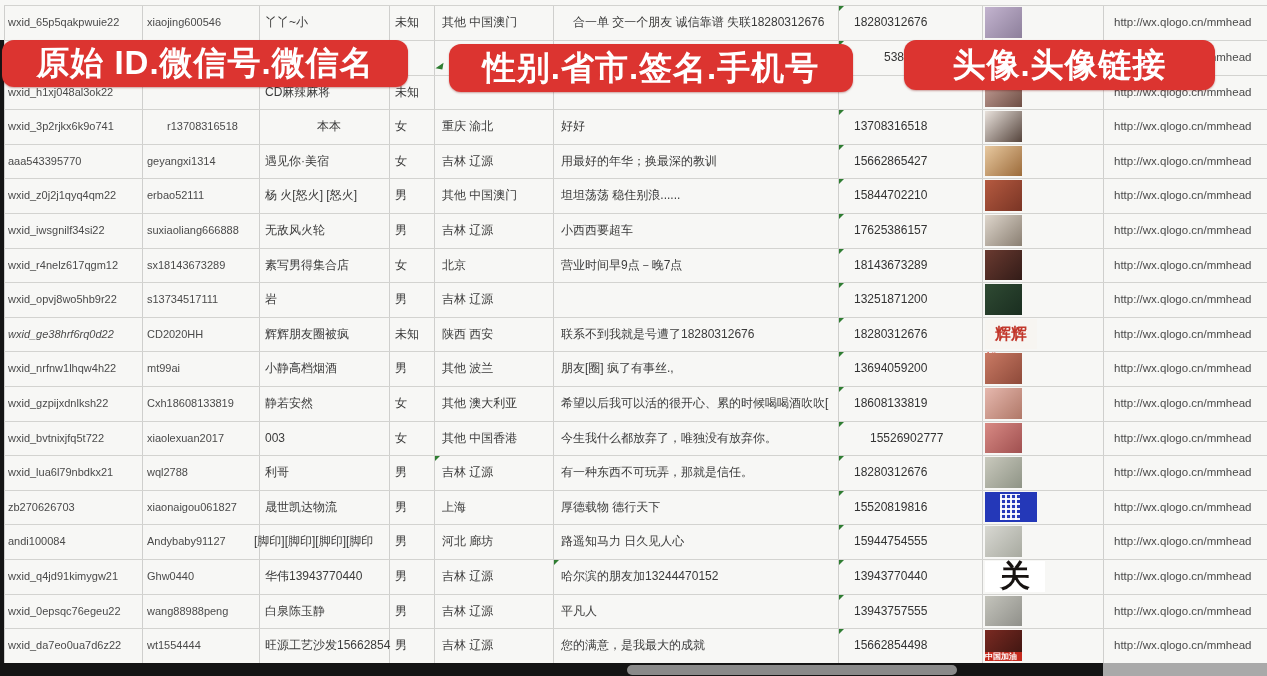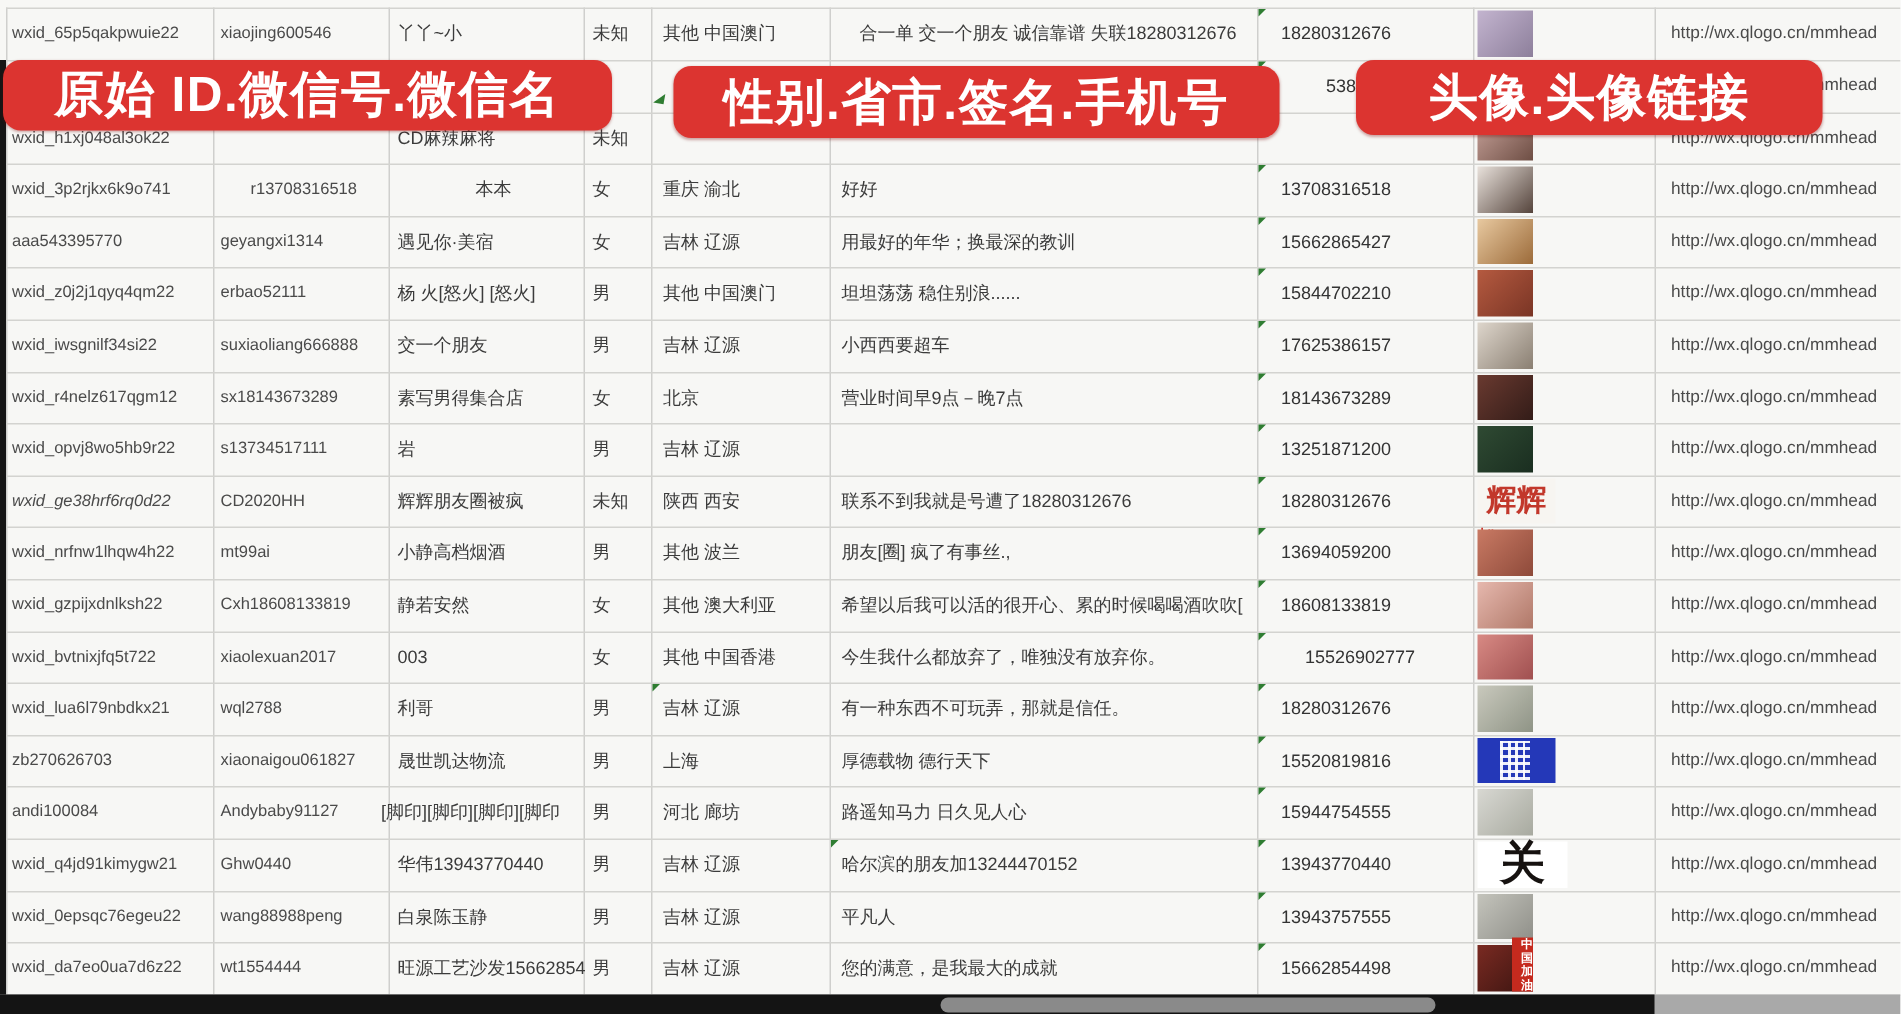--- a/index.html
+++ b/index.html
@@ -9,21 +9,21 @@
   .hline{position:absolute;height:1px;background:#d3d3d0;z-index:1;}
   .cell{position:absolute;white-space:nowrap;z-index:2;}
   .ascii{font-size:11px;color:#4a4a4a;overflow:hidden;}
   .cjk{font-size:12px;color:#3b3b3b;}
   .clip{overflow:hidden;}
   .phone{font-size:12px;color:#333;}
   .url{font-size:11.5px;color:#4a4a4a;}
   .tri{position:absolute;width:0;height:0;border-top:5px solid #2f7d32;border-right:5px solid transparent;z-index:3;}
   .avatar{position:absolute;width:37px;height:31px;z-index:4;display:flex;align-items:center;justify-content:center;overflow:visible;}
   .avatar .lbl{font-weight:bold;line-height:1;}
-  .avatar .band{position:absolute;left:0;right:0;bottom:0;text-align:right;line-height:9px;margin-left:23px;}
+  .avatar .band{position:absolute;left:0;right:0;bottom:0;text-align:left;line-height:9px;}
   .avatar .sub{position:absolute;left:2px;bottom:-10px;font-size:8px;font-weight:bold;}
   .qr{background-color:#2438b8;background-image:
       repeating-linear-gradient(90deg,rgba(255,255,255,.92) 0 2px,transparent 2px 5px),
       repeating-linear-gradient(0deg,rgba(255,255,255,.92) 0 2px,transparent 2px 5px);
       background-size:20px 26px;background-position:15px 2px;background-repeat:no-repeat;}
   .banner{position:absolute;background:#dc3430;border-radius:12px;color:#fff;font-weight:bold;
       font-size:33px;display:flex;align-items:center;justify-content:center;z-index:20;
       letter-spacing:1px;box-shadow:0 1px 2px rgba(120,0,0,.35);}
   #banner1{left:2px;top:40px;width:406px;height:47px;}
   #banner2{left:449px;top:44px;width:404px;height:48px;}
@@ -114,21 +114,21 @@
       <div class="cell cjk clip" style="left: 259px; top: 178.4px; width: 128px; line-height: 34.6px; padding-left: 6px;">杨 火[怒火] [怒火]</div>
       <div class="cell cjk" style="left: 389px; top: 178.4px; width: 43px; line-height: 34.6px; padding-left: 6px;">男</div>
       <div class="cell cjk clip" style="left: 434px; top: 178.4px; width: 117px; line-height: 34.6px; padding-left: 8px;">其他 中国澳门</div>
       <div class="cell cjk" style="left: 553px; top: 178.4px; width: 285px; line-height: 34.6px; padding-left: 8px;">坦坦荡荡 稳住别浪......</div>
       <div class="cell phone" style="left: 838px; top: 178.4px; width: 142px; line-height: 34.6px; padding-left: 16px;">15844702210</div>
       <div class="cell url" style="left: 1103px; top: 178.4px; width: 164px; line-height: 34.6px; padding-left: 11px;">http://wx.qlogo.cn/mmhead</div>
       <div class="tri" style="left: 839px; top: 179.4px;"></div>
       <div class="avatar" style="left: 985px; top: 180.4px; width: 37px; height: 30.6px; background: linear-gradient(135deg, rgb(181, 90, 64), rgb(122, 53, 37));"></div>
       <div class="cell ascii clip" style="left: 4px; top: 213px; width: 136px; line-height: 34.6px; padding-left: 4px;">wxid_iwsgnilf34si22</div>
       <div class="cell ascii clip" style="left: 142px; top: 213px; width: 115px; line-height: 34.6px; padding-left: 5px;">suxiaoliang666888</div>
-      <div class="cell cjk clip" style="left: 259px; top: 213px; width: 128px; line-height: 34.6px; padding-left: 6px;">交一个朋友</div>
+      <div class="cell cjk clip" style="left: 259px; top: 213px; width: 128px; line-height: 34.6px; padding-left: 6px;">无敌风火轮</div>
       <div class="cell cjk" style="left: 389px; top: 213px; width: 43px; line-height: 34.6px; padding-left: 6px;">男</div>
       <div class="cell cjk clip" style="left: 434px; top: 213px; width: 117px; line-height: 34.6px; padding-left: 8px;">吉林 辽源</div>
       <div class="cell cjk" style="left: 553px; top: 213px; width: 285px; line-height: 34.6px; padding-left: 8px;">小西西要超车</div>
       <div class="cell phone" style="left: 838px; top: 213px; width: 142px; line-height: 34.6px; padding-left: 16px;">17625386157</div>
       <div class="cell url" style="left: 1103px; top: 213px; width: 164px; line-height: 34.6px; padding-left: 11px;">http://wx.qlogo.cn/mmhead</div>
       <div class="tri" style="left: 839px; top: 214px;"></div>
       <div class="avatar" style="left: 985px; top: 215px; width: 37px; height: 30.6px; background: linear-gradient(135deg, rgb(222, 214, 204), rgb(138, 127, 114));"></div>
       <div class="cell ascii clip" style="left: 4px; top: 247.6px; width: 136px; line-height: 34.6px; padding-left: 4px;">wxid_r4nelz617qgm12</div>
       <div class="cell ascii clip" style="left: 142px; top: 247.6px; width: 115px; line-height: 34.6px; padding-left: 5px;">sx18143673289</div>
       <div class="cell cjk clip" style="left: 259px; top: 247.6px; width: 128px; line-height: 34.6px; padding-left: 6px;">素写男得集合店</div>
@@ -151,21 +151,21 @@
       <div class="cell ascii clip" style="left: 4px; top: 316.8px; width: 136px; line-height: 34.6px; padding-left: 4px; font-style: italic;">wxid_ge38hrf6rq0d22</div>
       <div class="cell ascii clip" style="left: 142px; top: 316.8px; width: 115px; line-height: 34.6px; padding-left: 5px;">CD2020HH</div>
       <div class="cell cjk clip" style="left: 259px; top: 316.8px; width: 128px; line-height: 34.6px; padding-left: 6px;">辉辉朋友圈被疯</div>
       <div class="cell cjk" style="left: 389px; top: 316.8px; width: 43px; line-height: 34.6px; padding-left: 6px;">未知</div>
       <div class="cell cjk clip" style="left: 434px; top: 316.8px; width: 117px; line-height: 34.6px; padding-left: 8px;">陕西 西安</div>
       <div class="cell cjk" style="left: 553px; top: 316.8px; width: 285px; line-height: 34.6px; padding-left: 8px;">联系不到我就是号遭了18280312676</div>
       <div class="cell phone" style="left: 838px; top: 316.8px; width: 142px; line-height: 34.6px; padding-left: 16px;">18280312676</div>
       <div class="cell url" style="left: 1103px; top: 316.8px; width: 164px; line-height: 34.6px; padding-left: 11px;">http://wx.qlogo.cn/mmhead</div>
       <div class="tri" style="left: 839px; top: 317.8px;"></div>
       <div class="avatar" style="left: 985px; top: 318.8px; width: 52px; height: 30.6px; background: linear-gradient(135deg, rgb(247, 245, 241), rgb(247, 245, 241));">
-        <span class="lbl" style="color: rgb(194, 55, 43); font-size: 20px;">辉辉</span>
+        <span class="lbl" style="color: rgb(194, 55, 43); font-size: 16px;">辉辉</span>
         <span class="sub" style="color: rgb(208, 52, 44);">I ♥</span>
       </div>
       <div class="cell ascii clip" style="left: 4px; top: 351.4px; width: 136px; line-height: 34.6px; padding-left: 4px;">wxid_nrfnw1lhqw4h22</div>
       <div class="cell ascii clip" style="left: 142px; top: 351.4px; width: 115px; line-height: 34.6px; padding-left: 5px;">mt99ai</div>
       <div class="cell cjk clip" style="left: 259px; top: 351.4px; width: 128px; line-height: 34.6px; padding-left: 6px;">小静高档烟酒</div>
       <div class="cell cjk" style="left: 389px; top: 351.4px; width: 43px; line-height: 34.6px; padding-left: 6px;">男</div>
       <div class="cell cjk clip" style="left: 434px; top: 351.4px; width: 117px; line-height: 34.6px; padding-left: 8px;">其他 波兰</div>
       <div class="cell cjk" style="left: 553px; top: 351.4px; width: 285px; line-height: 34.6px; padding-left: 8px;">朋友[圈] 疯了有事丝.,</div>
       <div class="cell phone" style="left: 838px; top: 351.4px; width: 142px; line-height: 34.6px; padding-left: 16px;">13694059200</div>
       <div class="cell url" style="left: 1103px; top: 351.4px; width: 164px; line-height: 34.6px; padding-left: 11px;">http://wx.qlogo.cn/mmhead</div>

